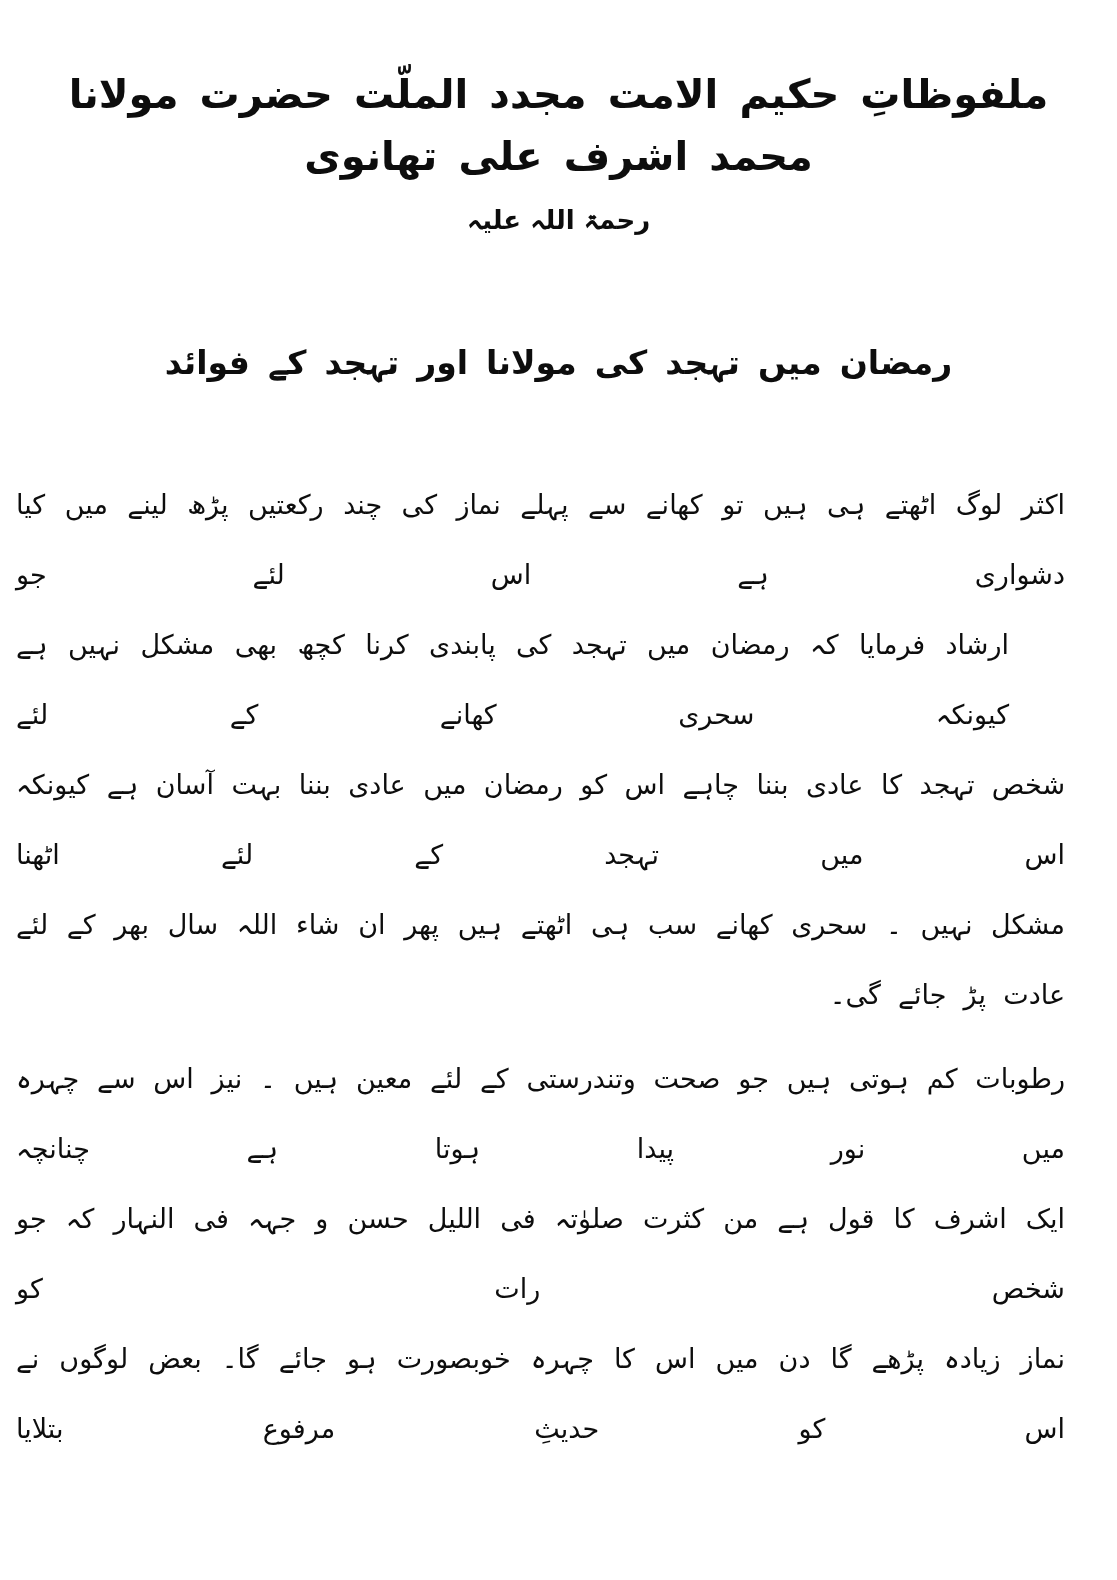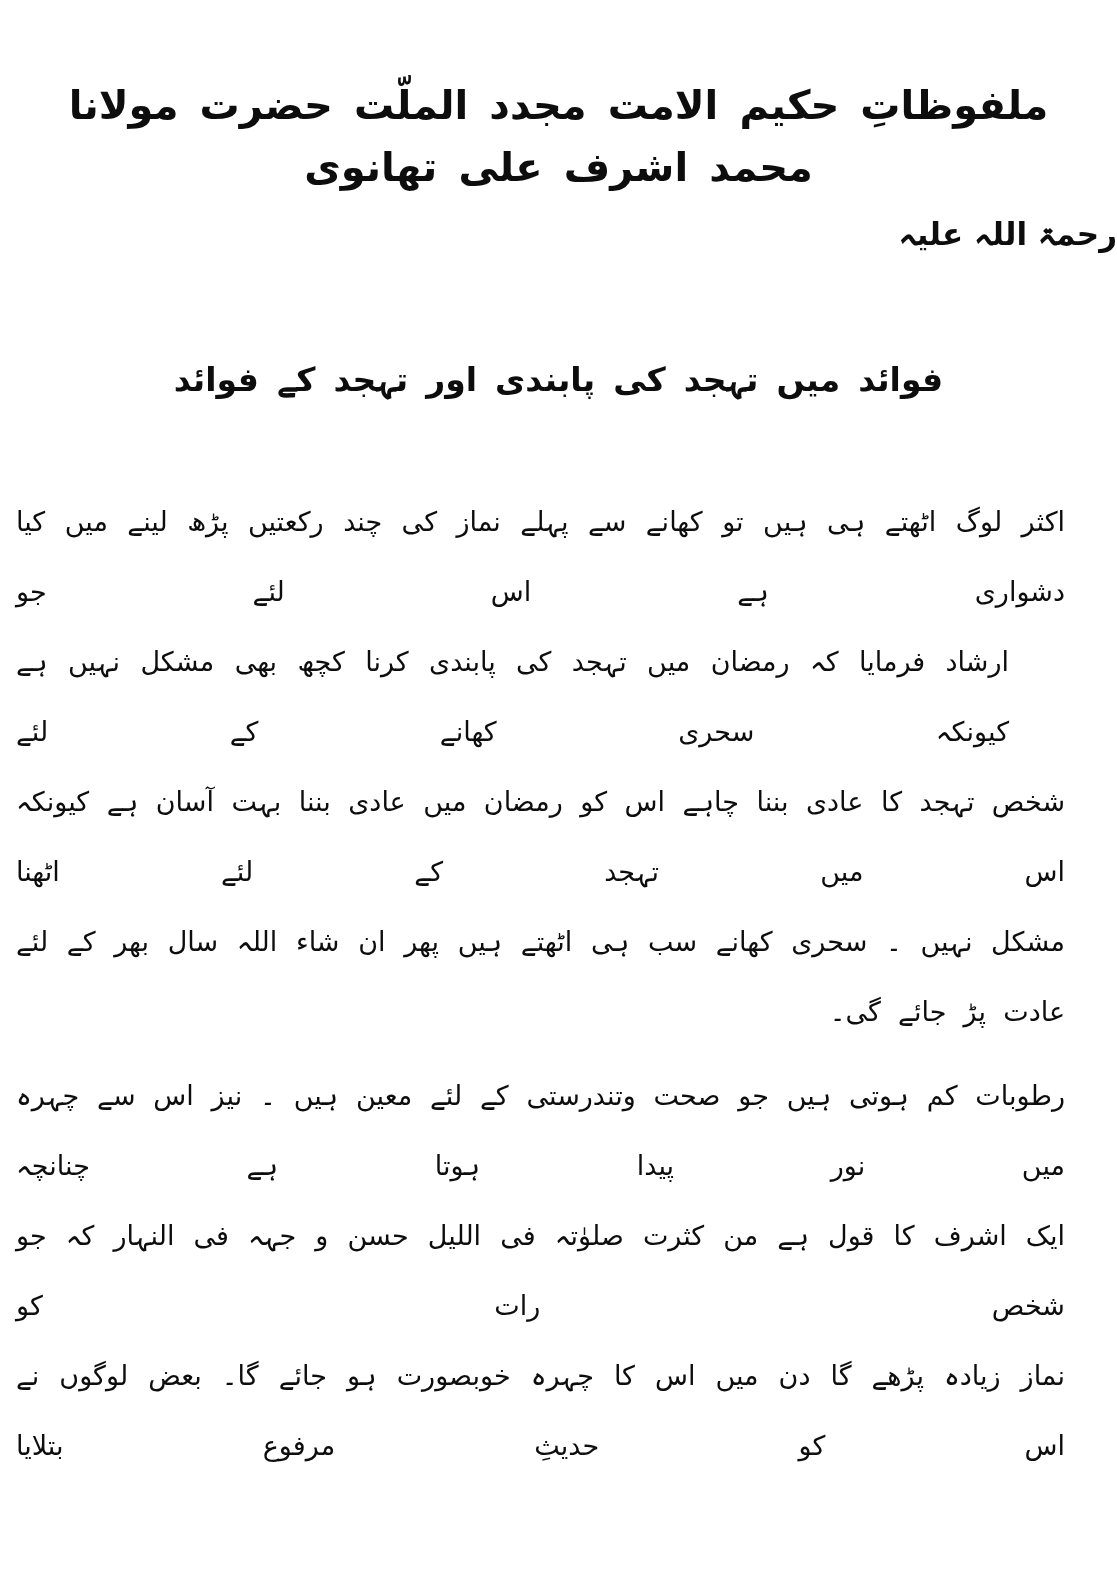--- a/index.html
+++ b/index.html
@@ -5,39 +5,39 @@
   html, body {
     margin: 0;
     padding: 0;
     background: #ffffff;
     font-family: "DejaVu Sans", sans-serif;
   }
   .page {
     position: relative;
     width: 1117px;
     height: 1496px;
-    margin: 16px auto;
+    margin: 5px auto;
     background: #ffffff;
     color: #0d0d0d;
     direction: rtl;
     overflow: hidden;
   }
   .doc-title {
     padding: 58px 40px 0 40px;
     text-align: center;
     font-size: 40px;
     font-weight: bold;
     line-height: 1.55;
     letter-spacing: 0;
     word-spacing: 0.18em;
   }
   .blessing {
     margin-top: 18px;
-    text-align: right;
-    font-size: 31px;
+    text-align: center;
+    font-size: 26px;
     font-weight: bold;
   }
   .section-heading {
     margin-top: 108px;
     text-align: center;
     font-size: 33px;
     font-weight: bold;
     word-spacing: 0.2em;
   }
   .body-block {
@@ -59,21 +59,21 @@
 </style>
 </head>
 <body>
 
 <div class="page">
 
   <div class="doc-title">ملفوظاتِ حکیم الامت مجدد الملّت حضرت مولانا محمد اشرف علی تھانوی</div>
 
   <div class="blessing">رحمۃ اللہ علیہ</div>
 
-  <div class="section-heading">فوائد میں تہجد کی پابندی اور تہجد کے فوائد</div>
+  <div class="section-heading">رمضان میں تہجد کی مولانا اور تہجد کے فوائد</div>
 
   <div class="body-block">
       <div class="paragraph">
         <div class="body-line">اکثر لوگ اٹھتے ہی ہیں تو کھانے سے پہلے نماز کی چند رکعتیں پڑھ لینے میں کیا دشواری ہے اس لئے جو</div>
         <div class="body-line first">ارشاد فرمایا کہ رمضان میں تہجد کی پابندی کرنا کچھ بھی مشکل نہیں ہے کیونکہ سحری کھانے کے لئے</div>
         <div class="body-line">شخص تہجد کا عادی بننا چاہے اس کو رمضان میں عادی بننا بہت آسان ہے کیونکہ اس میں تہجد کے لئے اٹھنا</div>
         <div class="body-line last">مشکل نہیں ۔ سحری کھانے سب ہی اٹھتے ہیں پھر ان شاء اللہ سال بھر کے لئے عادت پڑ جائے گی۔</div>
       </div>
       <div class="paragraph">
         <div class="body-line">رطوبات کم ہوتی ہیں جو صحت وتندرستی کے لئے معین ہیں ۔ نیز اس سے چہرہ میں نور پیدا ہوتا ہے چنانچہ</div>

